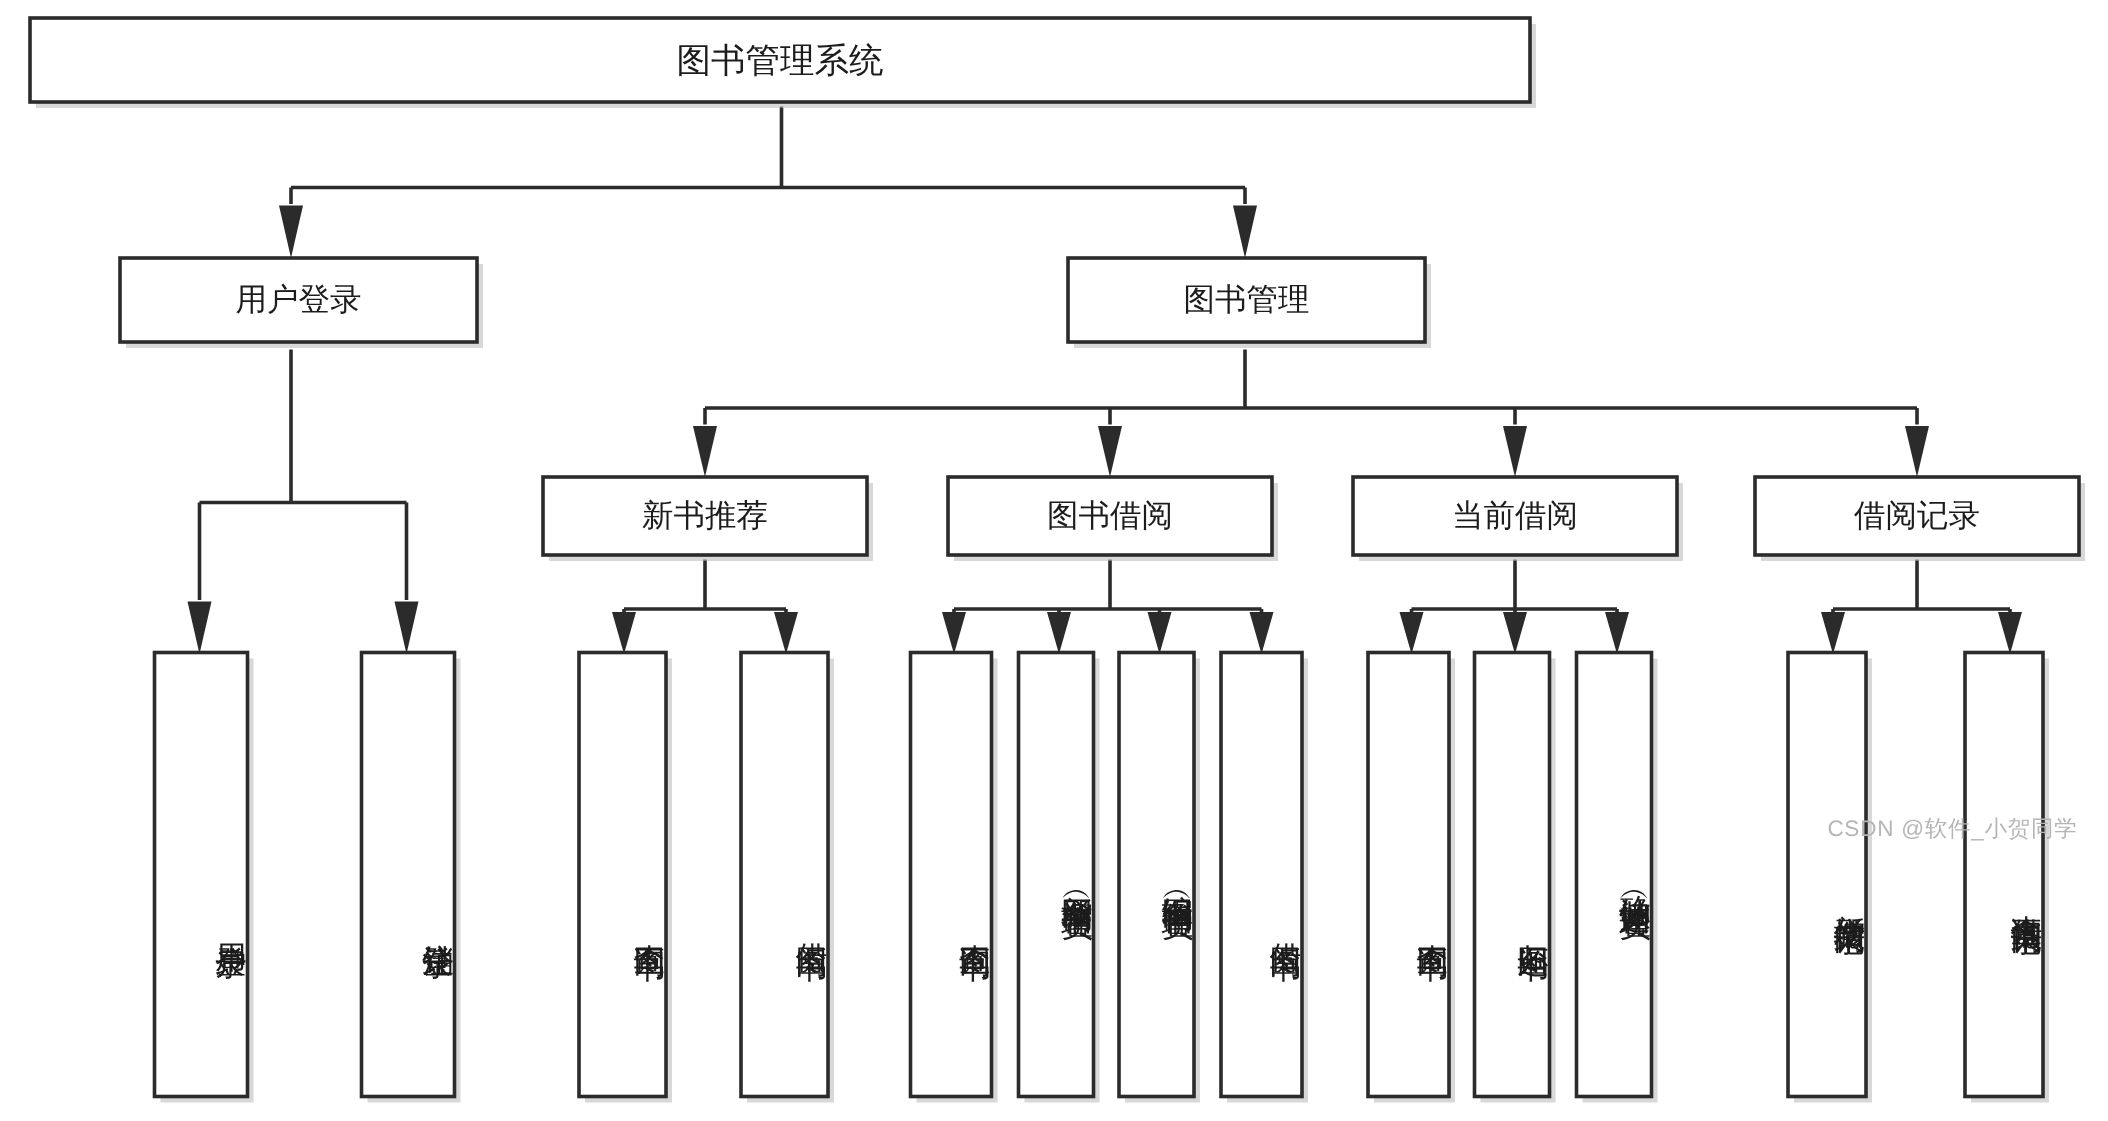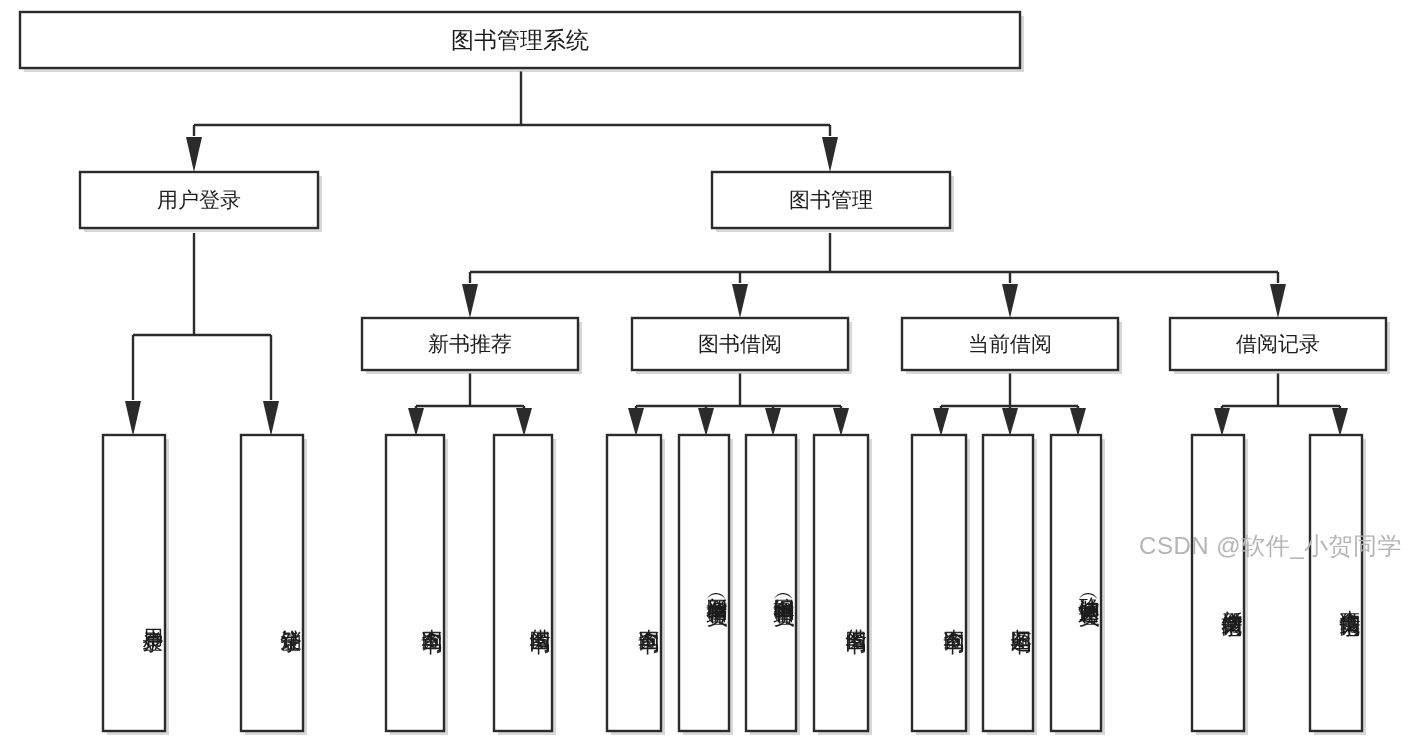--- a/index.html
+++ b/index.html
@@ -77,24 +77,24 @@
     letter-spacing: 1.5px;
     white-space: nowrap;
     text-align: center;
     display: flex;
     align-items: flex-start;
     justify-content: center;
     pointer-events: none;
   }
   .watermark {
     position: absolute;
-    right: 3px;
+    right: 20px;
     bottom: 4px;
     font-family: "Liberation Sans", "DejaVu Sans", sans-serif;
-    font-size: 24px;
+    font-size: 15px;
     color: #b5b5b5;
     letter-spacing: 0.5px;
     user-select: none;
     white-space: nowrap;
   }
 </style>
 </head>
 <body>
 
 <div id="diagram-root">

